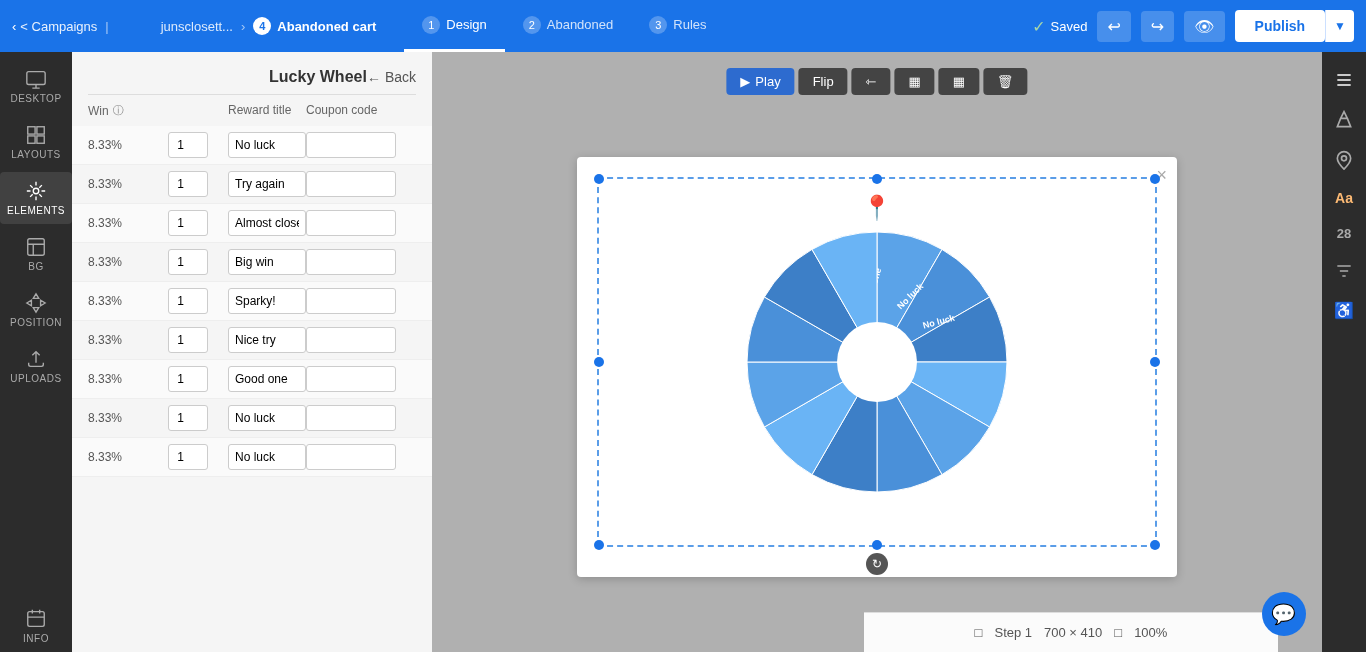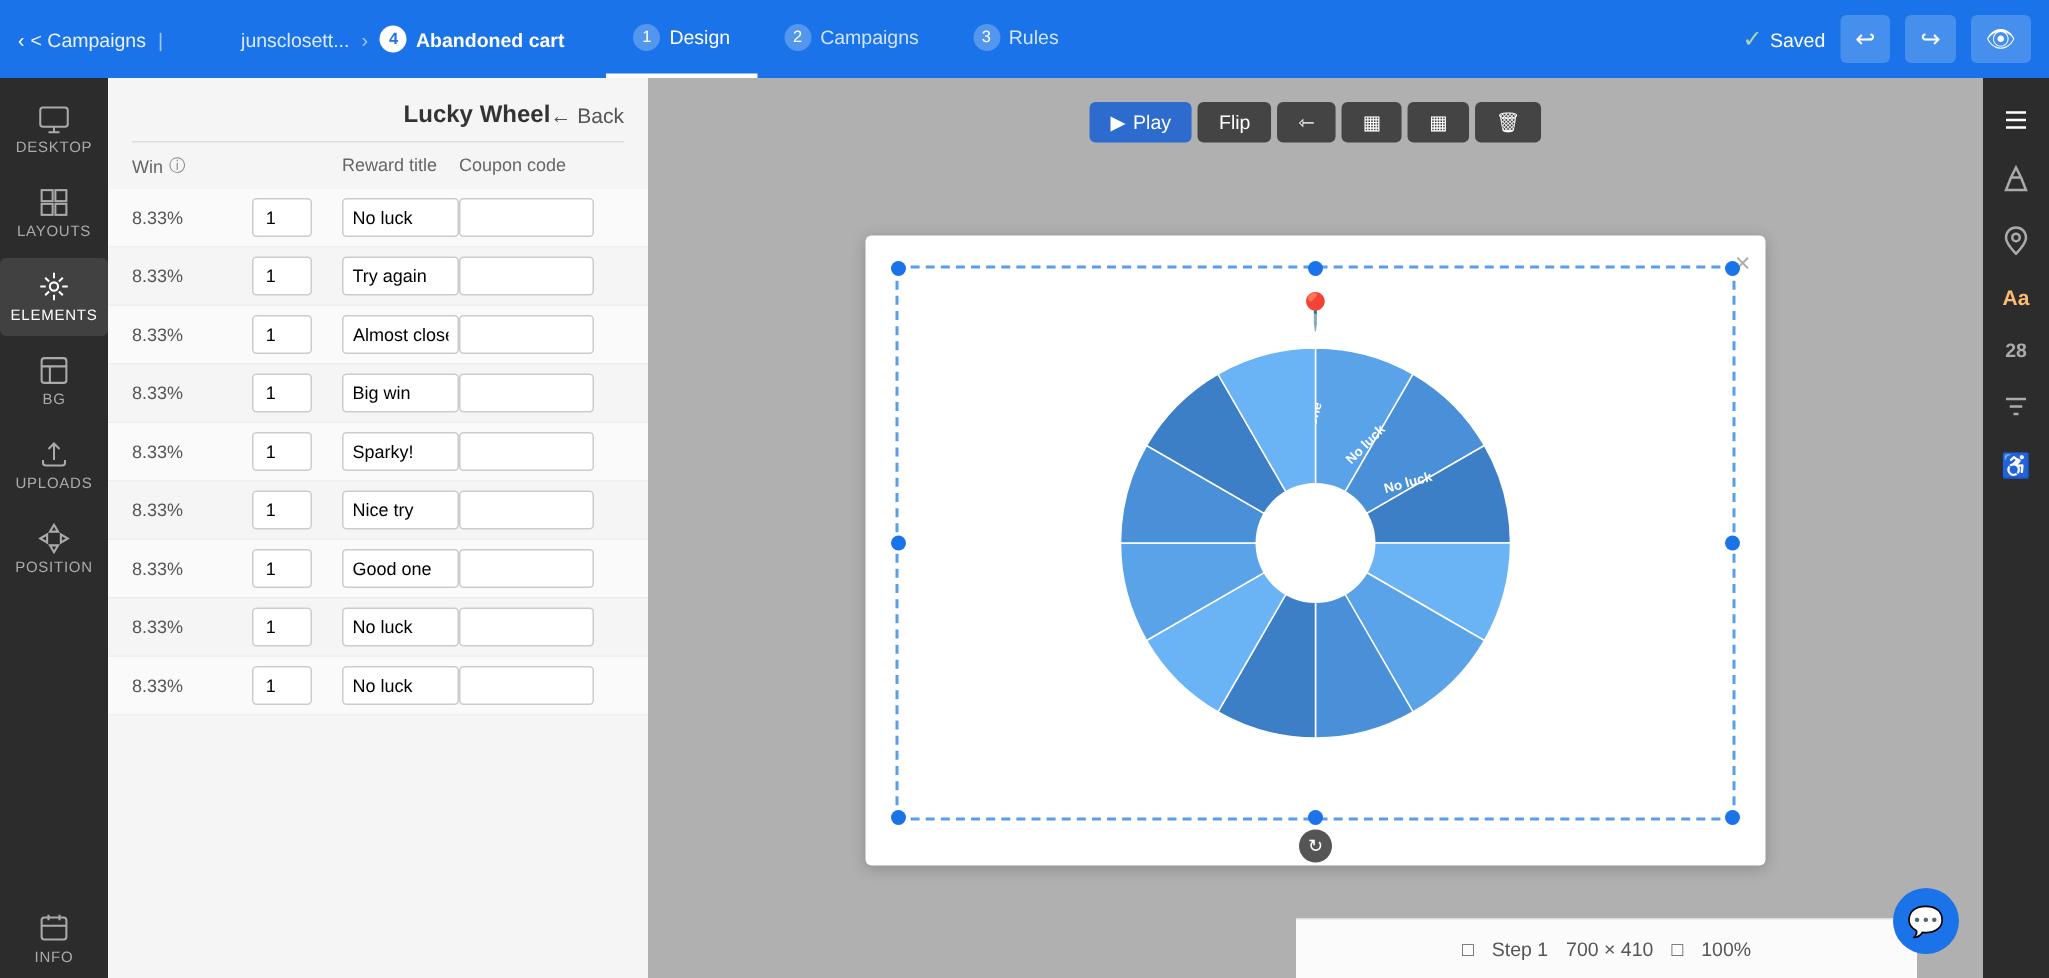--- a/index.html
+++ b/index.html
@@ -210,36 +210,40 @@
     <span>Abandoned cart</span>
   </div>
 
   <div class="nav-tabs">
     <div class="nav-tab active">
       <span class="nav-tab-num">1</span>
       <span>Design</span>
     </div>
     <div class="nav-tab">
       <span class="nav-tab-num">2</span>
-      <span>Campaigns</span>
+      <span>Abandoned</span>
     </div>
     <div class="nav-tab">
       <span class="nav-tab-num">3</span>
       <span>Rules</span>
     </div>
   </div>
 
   <div class="nav-right">
     <div class="saved-badge">
       <span class="saved-check">✓</span>
       <span>Saved</span>
     </div>
     <button class="icon-btn">↩</button>
     <button class="icon-btn">↪</button>
     <button class="icon-btn">👁</button>
+    <div class="publish-group">
+      <button class="publish-btn">Publish</button>
+      <button class="publish-drop">▼</button>
+    </div>
   </div>
 </div>
 
 <div class="left-sidebar">
   <div class="sidebar-icon-item">
     <svg viewBox="0 0 24 24" fill="none" stroke="#aaa" stroke-width="1.5">
       <rect x="2" y="4" width="20" height="14" rx="2"></rect>
       <path d="M8 22h8M12 18v4"></path>
     </svg>
     <span>DESKTOP</span>
@@ -262,30 +266,30 @@
   </div>
   <div class="sidebar-icon-item">
     <svg viewBox="0 0 24 24" fill="none" stroke="#aaa" stroke-width="1.5">
       <rect x="3" y="3" width="18" height="18" rx="2"></rect>
       <path d="M3 9h18M9 9v12"></path>
     </svg>
     <span>BG</span>
   </div>
   <div class="sidebar-icon-item">
     <svg viewBox="0 0 24 24" fill="none" stroke="#aaa" stroke-width="1.5">
+      <path d="M12 2l3 5H9l3-5zM12 22l-3-5h6l-3 5zM2 12l5-3v6l-5-3zM22 12l-5 3v-6l5 3z"></path>
+    </svg>
+    <span>POSITION</span>
+  </div>
+  <div class="sidebar-icon-item">
+    <svg viewBox="0 0 24 24" fill="none" stroke="#aaa" stroke-width="1.5">
       <path d="M12 16V4M8 8l4-4 4 4"></path>
         <path d="M20 16v2a2 2 0 01-2 2H6a2 2 0 01-2-2v-2"></path>
     </svg>
     <span>UPLOADS</span>
-  </div>
-  <div class="sidebar-icon-item">
-    <svg viewBox="0 0 24 24" fill="none" stroke="#aaa" stroke-width="1.5">
-      <path d="M12 2l3 5H9l3-5zM12 22l-3-5h6l-3 5zM2 12l5-3v6l-5-3zM22 12l-5 3v-6l5 3z"></path>
-    </svg>
-    <span>POSITION</span>
   </div>
   <div class="sidebar-icon-item" style="margin-top: auto;">
     <svg viewBox="0 0 24 24" fill="none" stroke="#aaa" stroke-width="1.5">
       <rect x="3" y="4" width="18" height="16" rx="2"></rect>
         <path d="M8 2v4M16 2v4M3 10h18"></path>
     </svg>
     <span>INFO</span>
   </div>
 </div>
 

